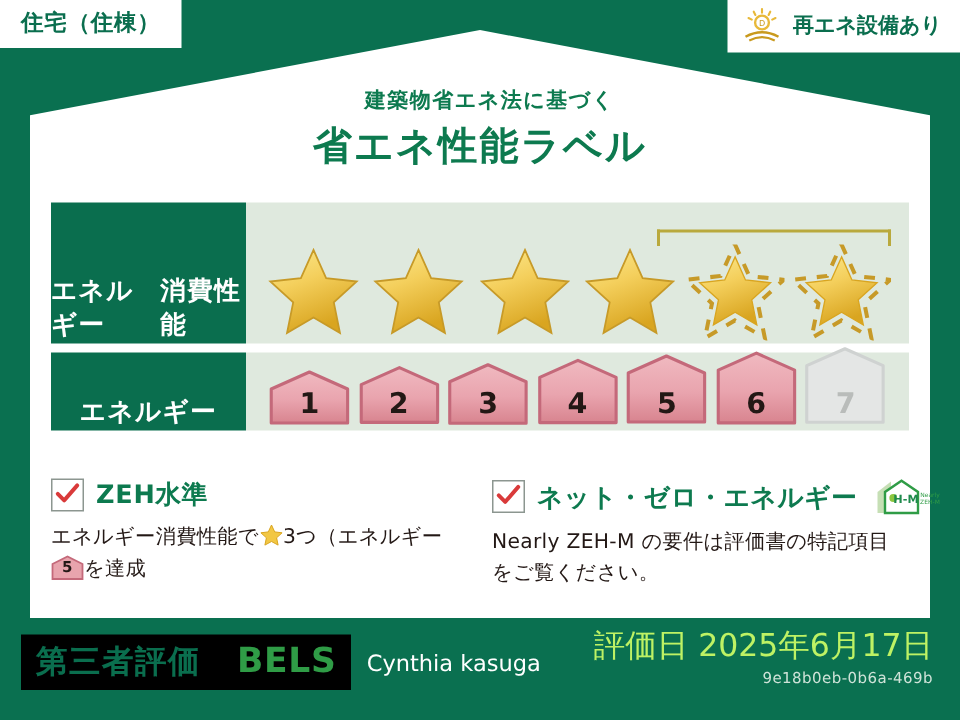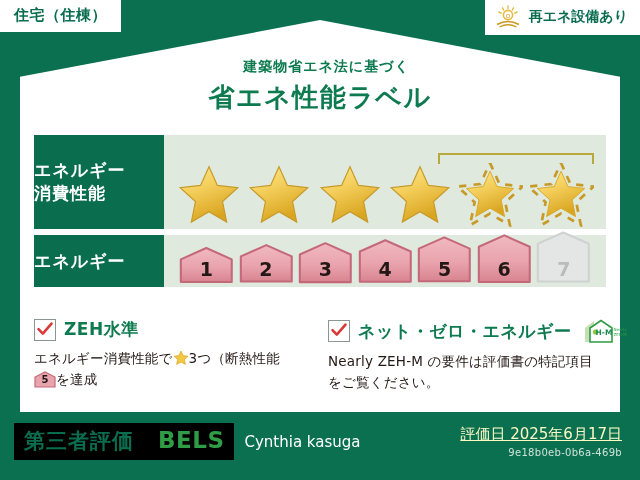--- a/index.html
+++ b/index.html
@@ -42,21 +42,21 @@
   }
   .title-sub{color:#0d7a4f;font-size:14px;font-weight:bold;letter-spacing:1px;padding-left:13px;}
   .title-main{color:#0d7a4f;font-size:26px;font-weight:bold;letter-spacing:1.5px;margin-top:4px;}
 
   
   .perf-block{position:absolute;left:34px;top:135px;width:572px;}
   .perf-row{display:flex;align-items:stretch;position:relative;}
   .perf-row + .perf-row{margin-top:6px;}
   .row-label{
     width:130px;flex:0 0 130px;background:#0a6e4e;color:#fff;
-    display:flex;flex-direction:column;align-items:flex-start;justify-content:center;
+    display:flex;flex-direction:row;align-items:flex-end;justify-content:center;
     font-size:17px;font-weight:bold;line-height:1.35;letter-spacing:1px;
   }
   .row-label.energy{height:94px;}
   .row-label.insul{height:52px;}
   .row-body{flex:1;background:#dfe9de;position:relative;}
   .row-body.energy{height:94px;}
   .row-body.insul{height:52px;}
 
   
   .stars{position:absolute;left:0;right:0;bottom:2px;display:flex;align-items:flex-end;justify-content:space-around;padding:0 10px;}
@@ -102,21 +102,21 @@
   .inline-house .n{position:absolute;left:0;right:0;bottom:0px;text-align:center;font-size:10px;font-weight:bold;color:#231815;}
 
   
   .footer{position:absolute;left:0;right:0;bottom:0;height:68px;}
   .bels-wrap{position:absolute;left:14px;bottom:20px;display:flex;align-items:center;gap:10px;}
   .bels-box{background:#000000;padding:4px 10px 5px 10px;display:flex;align-items:baseline;gap:24px;}
   .bels-jp{color:#0a6e4e;font-size:21px;font-weight:bold;letter-spacing:1px;}
   .bels-en{color:#2f9c46;font-size:23px;font-weight:bold;letter-spacing:.5px;}
   .owner{color:#ffffff;font-size:15px;}
   .eval{position:absolute;right:18px;bottom:22px;text-align:right;}
-  .eval-date{color:#fef9c3;font-size:15px;text-decoration:underline;}
+  .eval-date{color:#bef264;font-size:21px;}
   .eval-id{color:#cfe3d8;font-size:10px;margin-top:3px;letter-spacing:.3px;}
 </style>
 </head>
 <body>
 
 <div id="label-root">
 
   <div class="white-body"></div>
 
   <div class="tag-housing">住宅（住棟）</div>
@@ -328,21 +328,21 @@
         <span class="chk-box">
           <svg width="18" height="18" viewBox="0 0 18 18">
             <path d="M2.5 9.2 L6.8 13.6 L15.5 3.6" fill="none" stroke="#d93a3a" stroke-width="2.6" stroke-linecap="round" stroke-linejoin="round"></path>
           </svg>
         </span>
         <span class="check-title">ZEH水準</span>
       </div>
       <div class="check-text">
         <span>エネルギー消費性能で</span><svg class="inline-star" viewBox="0 0 24 24">
             <path d="M12 1.5 L15.2 8.4 L22.6 9.3 L17.1 14.3 L18.6 21.6 L12 18 L5.4 21.6 L6.9 14.3 L1.4 9.3 L8.8 8.4 Z" fill="#f2c744" stroke="#d9a520" stroke-width="1"></path>
-          </svg><span>3つ（断熱性能</span><br>
+          </svg><span>3つ（エネルギー</span><br>
         <span class="inline-house"><svg viewBox="0 0 22 17" width="22" height="17">
               <path d="M1 16 L1 6 L11 1 L21 6 L21 16 Z" fill="#e8a4ad" stroke="#c4697a" stroke-width="1.2"></path>
             </svg><span class="n">5</span></span><span>を達成</span>
       </div>
     </div>
 
     <div class="check-col">
       <div class="check-head">
         <span class="chk-box">
           <svg width="18" height="18" viewBox="0 0 18 18">

